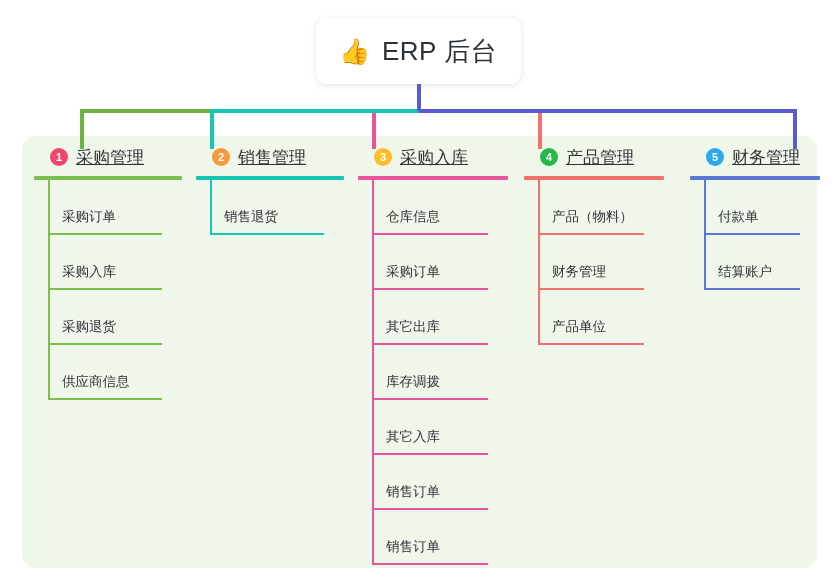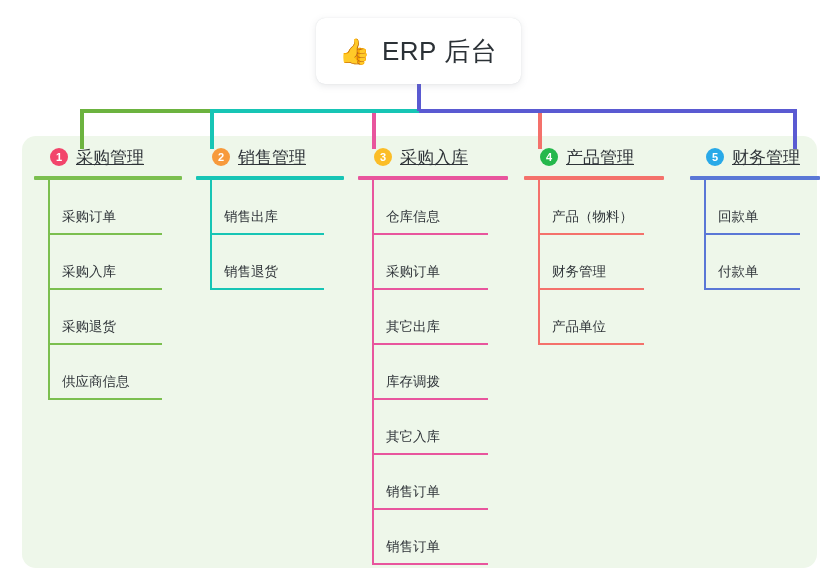--- a/index.html
+++ b/index.html
@@ -207,25 +207,20 @@
     <div class="column" style="left: 196px; width: 148px;">
       <div class="col-head">
         <div class="badge" style="background: rgb(247, 154, 60);">2</div>
         <span class="head-label">销售管理</span>
       </div>
       <div class="head-rule" style="background: rgb(23, 197, 181); width: 148px; margin-left: 0px;"></div>
       <div class="items">
         <div class="item">
           <div class="item-stem" style="background: rgb(23, 197, 181);"></div>
           <div class="item-rule" style="background: rgb(23, 197, 181); width: 114px;"></div>
-          <div class="item-label">销售出库</div>
-        </div>
-        <div class="item">
-          <div class="item-stem" style="background: rgb(23, 197, 181);"></div>
-          <div class="item-rule" style="background: rgb(23, 197, 181); width: 114px;"></div>
           <div class="item-label">销售退货</div>
         </div>
       </div>
     </div>
     <div class="column" style="left: 358px; width: 150px;">
       <div class="col-head">
         <div class="badge" style="background: rgb(251, 189, 40);">3</div>
         <span class="head-label">采购入库</span>
       </div>
       <div class="head-rule" style="background: rgb(232, 85, 157); width: 150px; margin-left: 0px;"></div>
@@ -294,22 +289,22 @@
     <div class="column" style="left: 690px; width: 130px;">
       <div class="col-head">
         <div class="badge" style="background: rgb(41, 169, 232);">5</div>
         <span class="head-label">财务管理</span>
       </div>
       <div class="head-rule" style="background: rgb(90, 119, 214); width: 130px; margin-left: 0px;"></div>
       <div class="items">
         <div class="item">
           <div class="item-stem" style="background: rgb(90, 119, 214);"></div>
           <div class="item-rule" style="background: rgb(90, 119, 214); width: 96px;"></div>
-          <div class="item-label">回款单</div>
+          <div class="item-label">付款单</div>
         </div>
         <div class="item">
           <div class="item-stem" style="background: rgb(90, 119, 214);"></div>
           <div class="item-rule" style="background: rgb(90, 119, 214); width: 96px;"></div>
-          <div class="item-label">付款单</div>
+          <div class="item-label">结算账户</div>
         </div>
       </div>
     </div>
   </div>
 
 </body></html>

